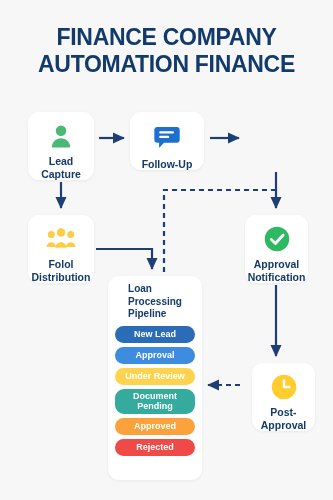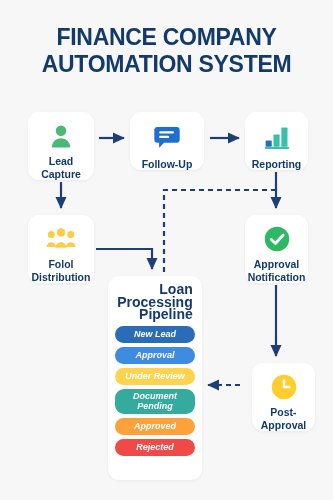--- a/index.html
+++ b/index.html
@@ -89,53 +89,52 @@
     border-radius: 11px;
     box-shadow: 0 1px 3px rgba(30,50,80,0.07);
     padding: 7px 7px 7px 7px;
     display: flex;
     flex-direction: column;
     align-items: center;
   }
   #pipeline .panel-title {
     color: #143a6b;
     font-weight: bold;
-    font-size: 14px;
+    font-size: 10px;
     line-height: 12.5px;
-    text-align: right;
+    text-align: left;
     white-space: pre-line;
     margin-bottom: 5px;
   }
   .badge {
     width: 80px;
     height: 17px;
     border-radius: 9px;
     color: #ffffff;
     font-weight: bold;
     font-size: 9px;
     line-height: 10px;
     display: flex;
     align-items: center;
     justify-content: center;
     text-align: center;
     margin-bottom: 4px;
     white-space: pre-line;
-    font-style: italic;
   }
   .badge.tall { height: 25px; }
   .badge:last-child { margin-bottom: 0; }
 </style>
 </head>
 <body>
 
 <div id="canvas">
 
   <div class="title" style="color: rgb(18, 58, 107);">
     <span class="ln">FINANCE COMPANY</span>
-    <span class="ln">AUTOMATION SYSTEM</span>
+    <span class="ln">AUTOMATION FINANCE</span>
   </div>
 
   <svg id="wires" viewBox="0 0 333 500" width="333" height="500">
     <defs>
       <marker id="ah" markerWidth="7" markerHeight="7" refX="5.2" refY="3" orient="auto" markerUnits="strokeWidth">
         <path d="M0,0.4 L5.6,3 L0,5.6 z" fill="#1d3f73"></path>
       </marker>
       <marker id="ahL" markerWidth="7" markerHeight="7" refX="5.2" refY="3" orient="auto" markerUnits="strokeWidth">
         <path d="M0,0.4 L5.6,3 L0,5.6 z" fill="#1d3f73"></path>
       </marker>
@@ -179,31 +178,20 @@
     <span class="icon-wrap">
       <svg viewBox="0 0 32 32" width="28" height="28" aria-hidden="true">
         <path d="M5 4.5h22a3.5 3.5 0 0 1 3.5 3.5v11a3.5 3.5 0 0 1-3.5 3.5H12.5L7 28.5V22.5H5A3.5 3.5 0 0 1 1.5 19V8A3.5 3.5 0 0 1 5 4.5z" fill="#1d6fd0"></path>
         <rect x="7" y="9.5" width="17" height="2.6" rx="1.3" fill="#ffffff"></rect>
         <rect x="7" y="14.6" width="11.5" height="2.6" rx="1.3" fill="#ffffff"></rect>
       </svg>
     </span>
     <span class="node-label">Follow-Up</span>
   </div>
 
-  <div class="node" id="node-report">
-    <span class="icon-wrap">
-      <svg viewBox="0 0 32 32" width="28" height="28" aria-hidden="true">
-        <rect x="3" y="20" width="7" height="7" rx="1" fill="#2b6cb8"></rect>
-        <rect x="12" y="13" width="7" height="14" rx="1" fill="#3cbfa8"></rect>
-        <rect x="21" y="5" width="7" height="22" rx="1" fill="#3cbfa8"></rect>
-        <rect x="2" y="27" width="28" height="2.6" rx="1.3" fill="#3cbfa8"></rect>
-      </svg>
-    </span>
-    <span class="node-label">Reporting</span>
-  </div>
 
   <div class="node" id="node-folol">
     <span class="icon-wrap">
       <svg viewBox="0 0 34 26" width="30" height="24" aria-hidden="true">
         <circle cx="6" cy="8" r="4" fill="#ffcd45"></circle>
         <path d="M0.8 22c0-3 2.3-5.2 5.2-5.2S11.2 19 11.2 22z" fill="#ffcd45"></path>
         <circle cx="28" cy="8" r="4" fill="#ffcd45"></circle>
         <path d="M22.8 22c0-3 2.3-5.2 5.2-5.2S33.2 19 33.2 22z" fill="#ffcd45"></path>
         <circle cx="17" cy="5.6" r="4.8" fill="#ffcd45"></circle>
         <path d="M10.6 23c0-3.5 2.8-6.3 6.4-6.3s6.4 2.8 6.4 6.3z" fill="#ffcd45"></path>

